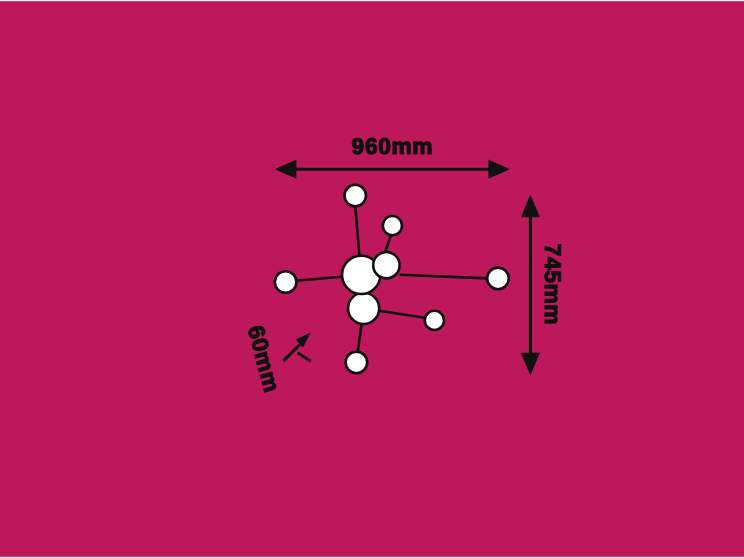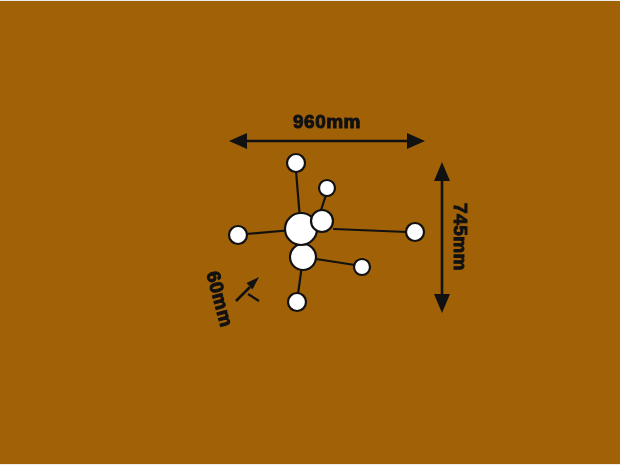--- a/index.html
+++ b/index.html
@@ -1,19 +1,19 @@
 <!DOCTYPE html>
 <html><head>
 <meta charset="utf-8">
 <style>
   html,body{margin:0;padding:0;background:#ffffff;}
   .stage{
     position:relative;
     width:620px;height:465px;
-    background:#a16207;
+    background:#be185d;
     border-top:1px solid #ececec;
     border-bottom:1px solid #ececec;
     box-sizing:border-box;
     font-family:"Liberation Sans", sans-serif;
     overflow:hidden;
   }
   svg{display:block;}
   .dim-line{stroke-width:2.6;fill:none;}
   .dim-head{stroke:none;}
   .tick{stroke-width:2.4;fill:none;}

